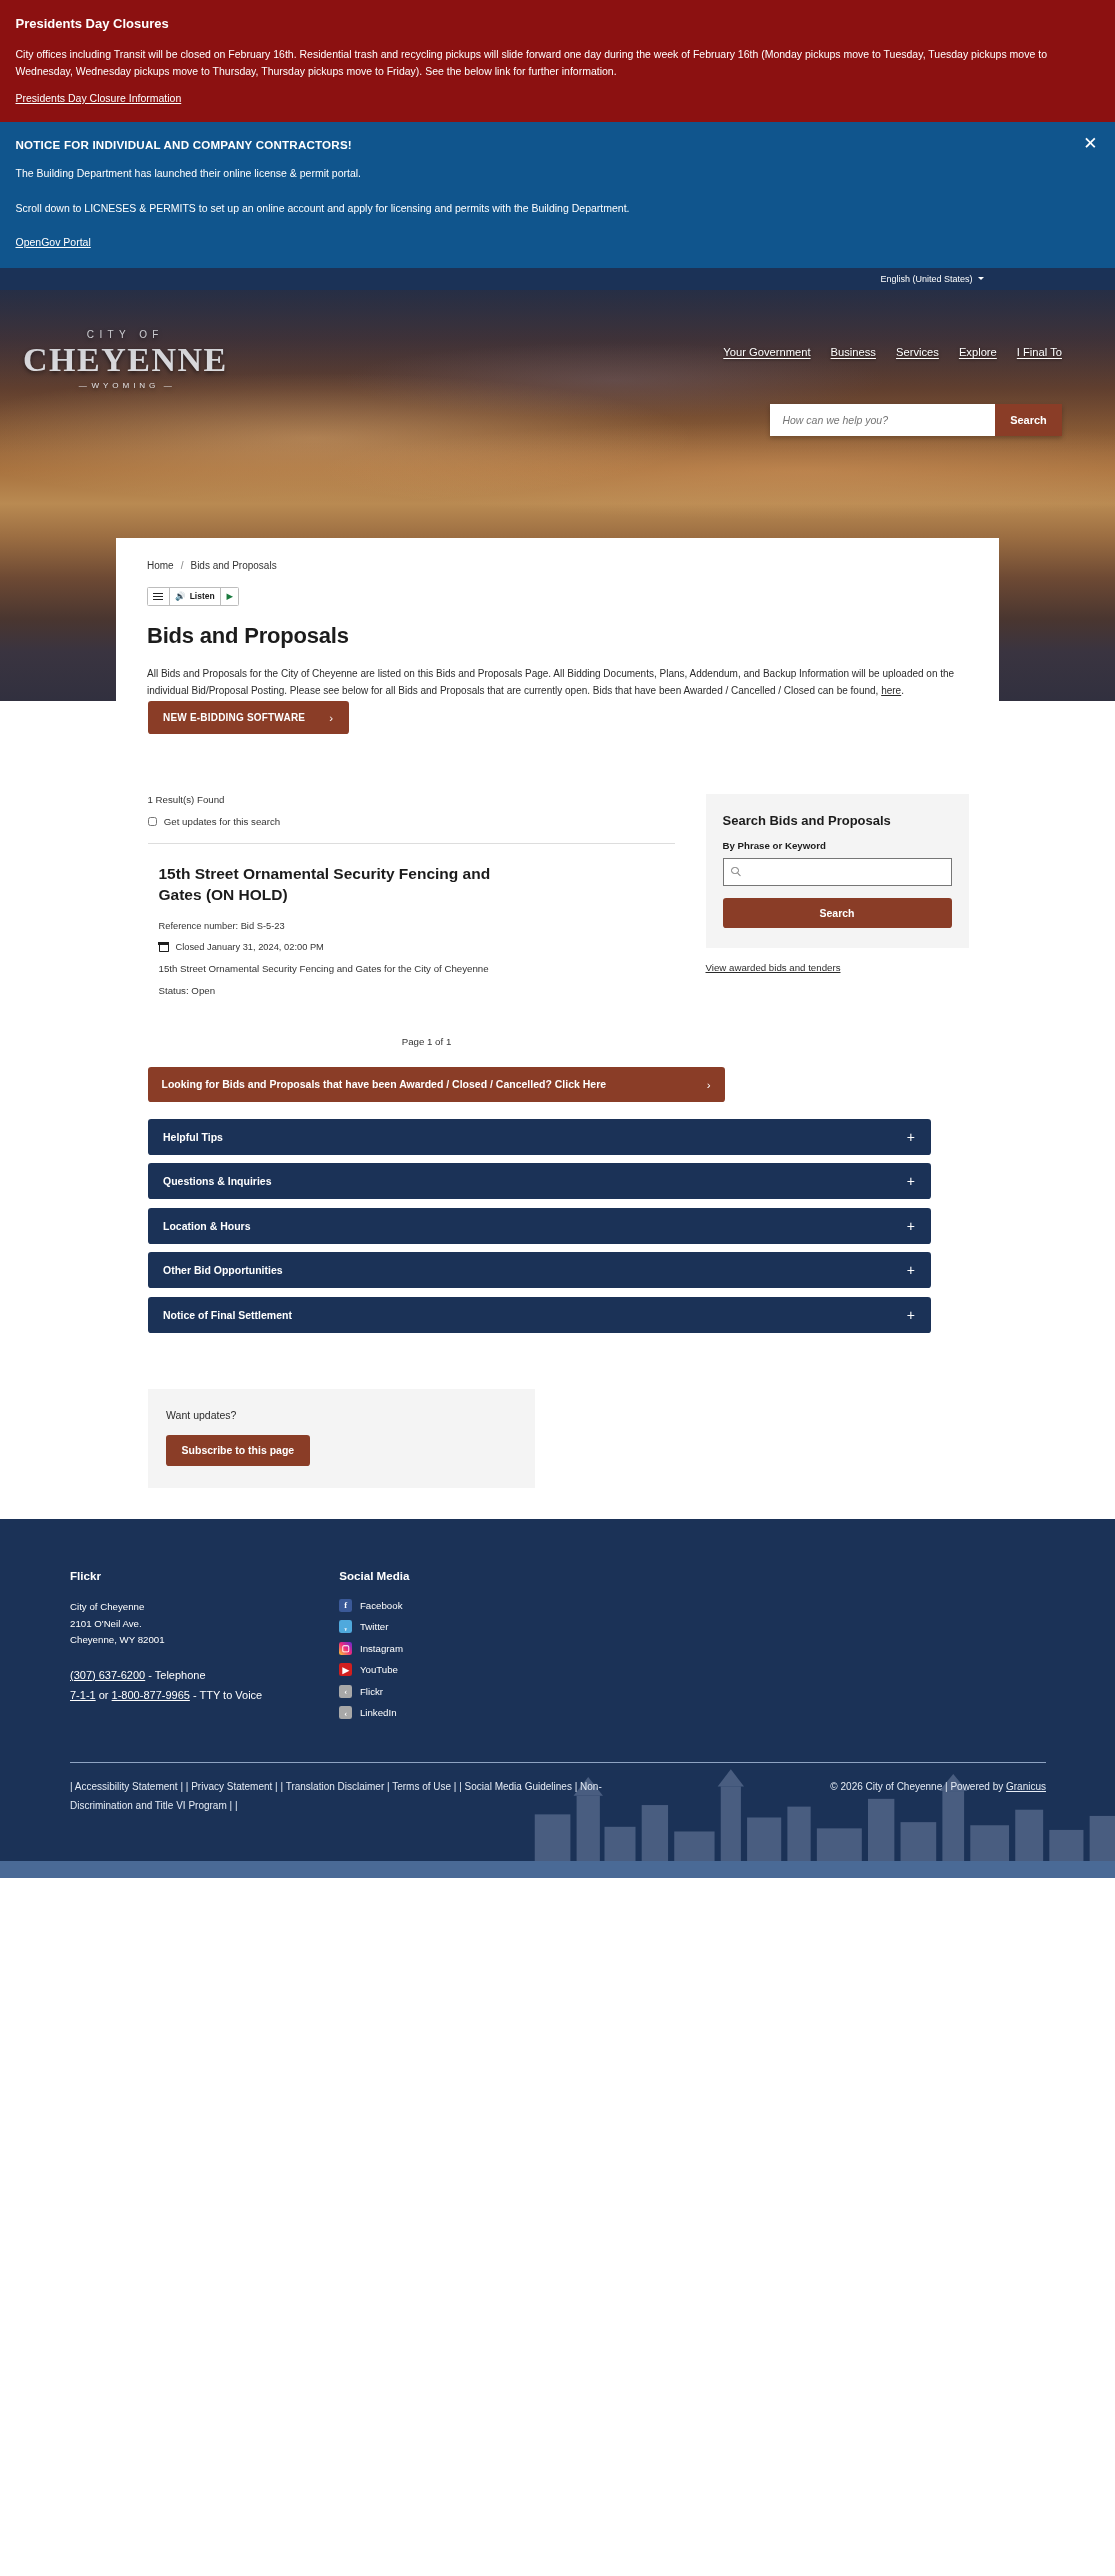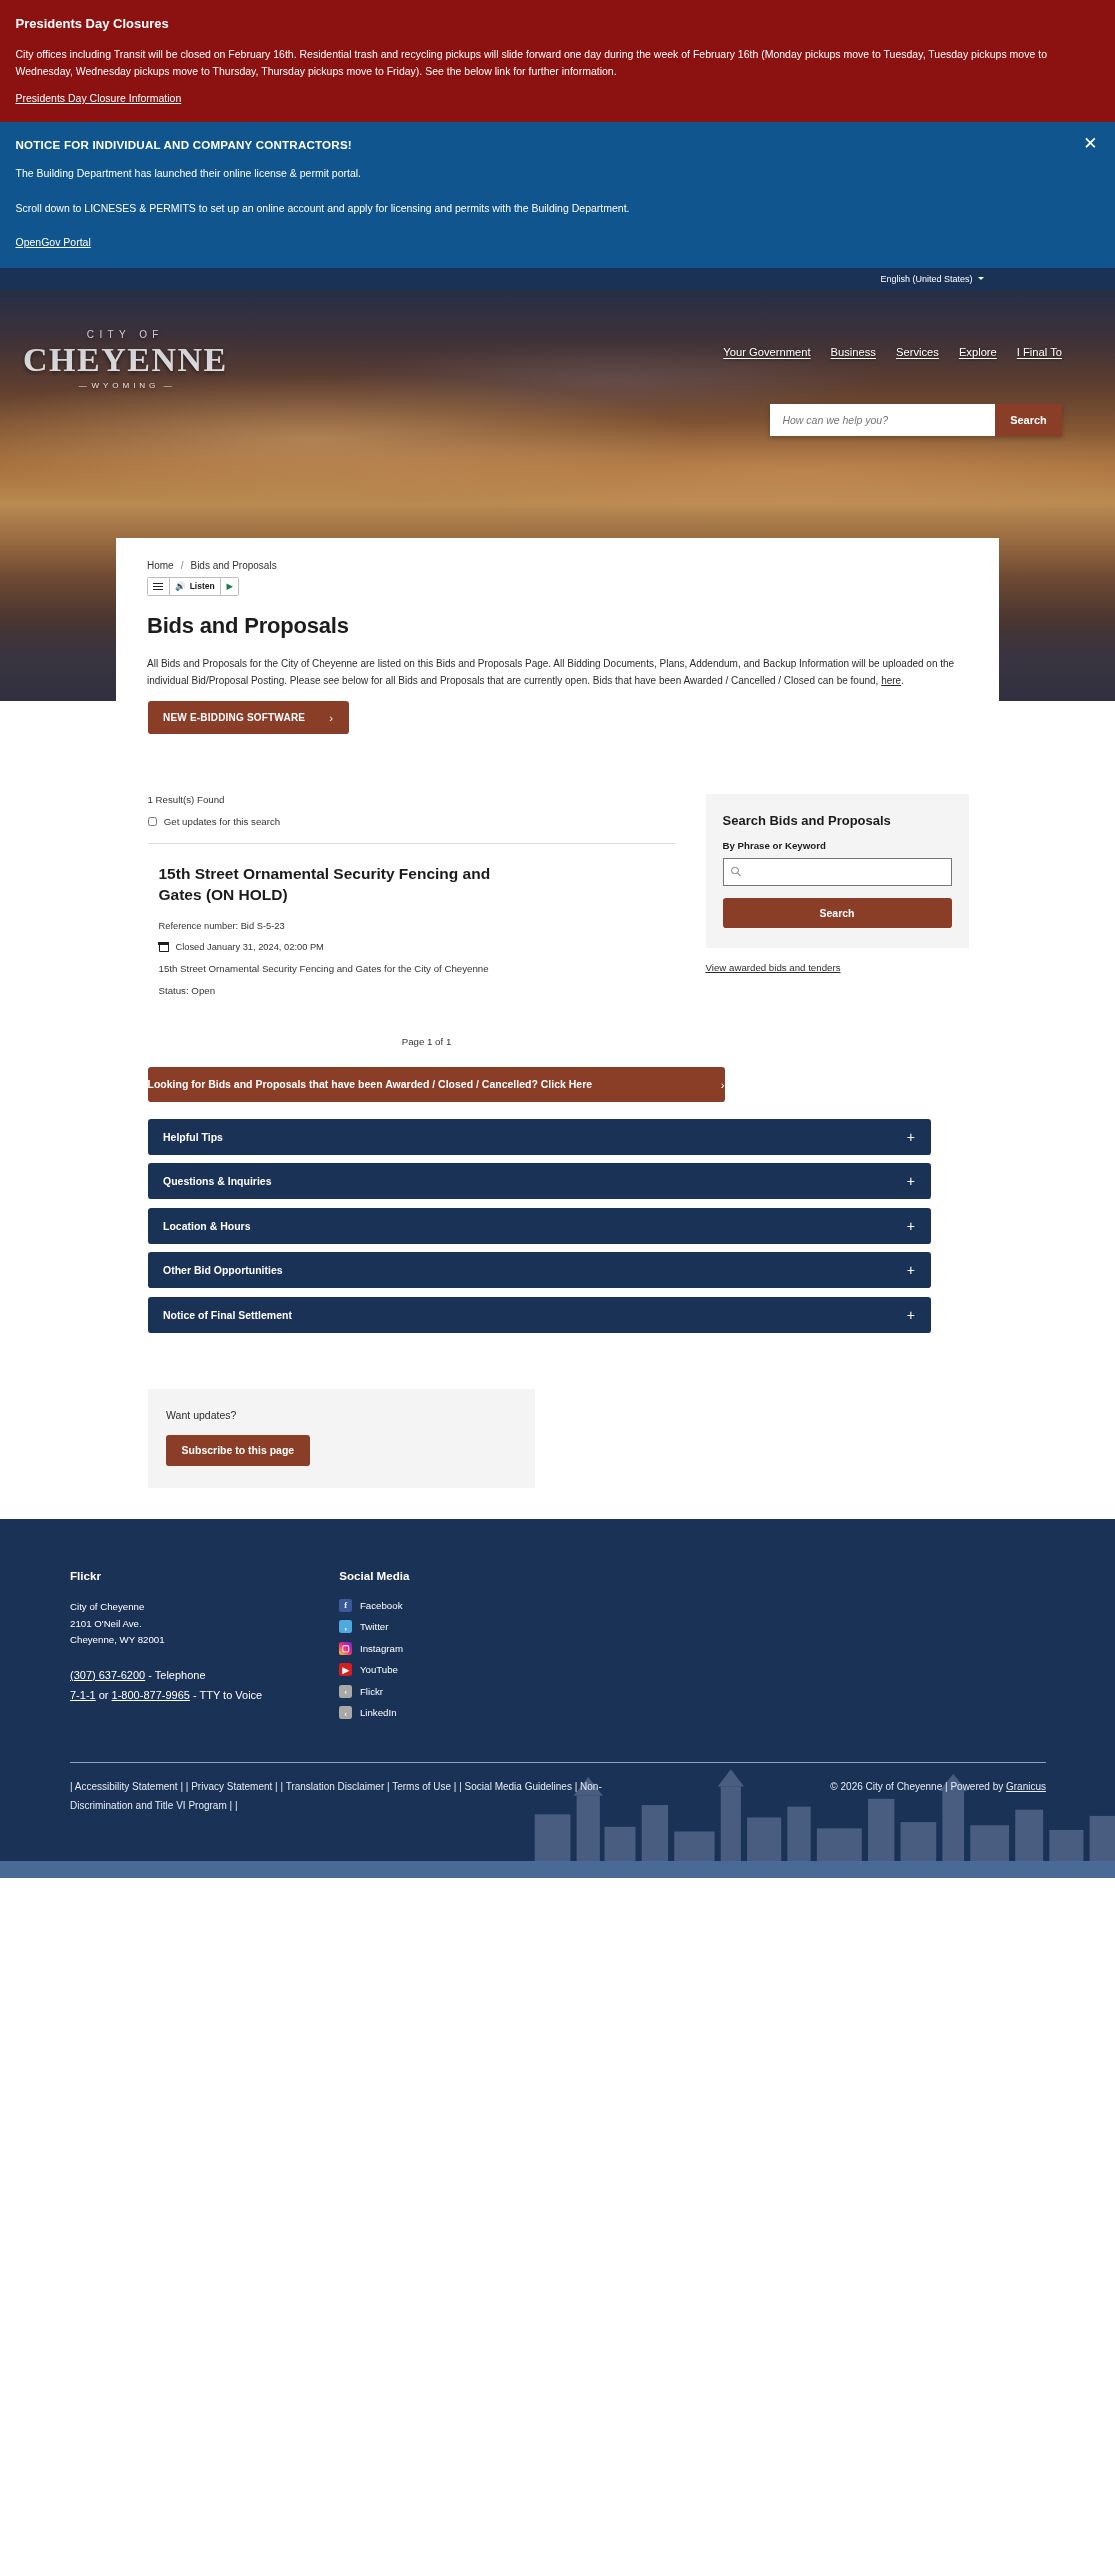--- a/index.html
+++ b/index.html
@@ -203,21 +203,21 @@
     left: 116px;
     top: 248px;
     width: 883px;
     background: #ffffff;
     z-index: 4;
     padding: 22px 31px 26px 31px;
   }
   .breadcrumb {
     font-size: 10px;
     color: #333;
-    margin-bottom: 2px;
+    margin-bottom: 12px;
   }
   .breadcrumb .sep { margin: 0 7px; color: #888; }
   .breadcrumb a { text-decoration: none; }
 
   
   .listen-widget {
     display: inline-flex;
     align-items: stretch;
     border: 0.8px solid #bdbdbd;
     border-radius: 1.5px;
@@ -399,21 +399,21 @@
   }
 
   .btn-awarded-cta {
     display: flex;
     align-items: center;
     justify-content: space-between;
     background: #8a3d27;
     color: #ffffff;
     font-size: 10.5px;
     font-weight: bold;
-    padding: 11px 0;
+    padding: 11px 14px;
     border-radius: 3.1px;
     border: none;
     width: 577px;
     cursor: pointer;
     text-decoration: none;
     font-family: "Liberation Sans", sans-serif;
     margin-bottom: 17px;
     gap: 8px;
   }
 

